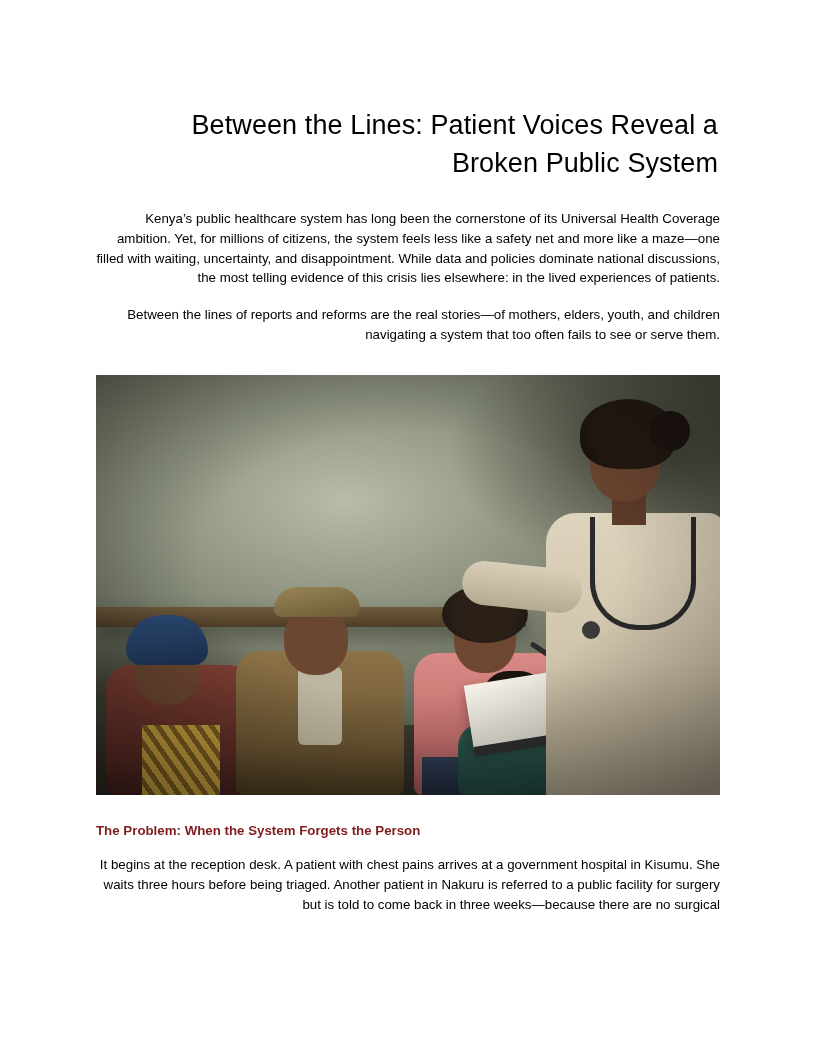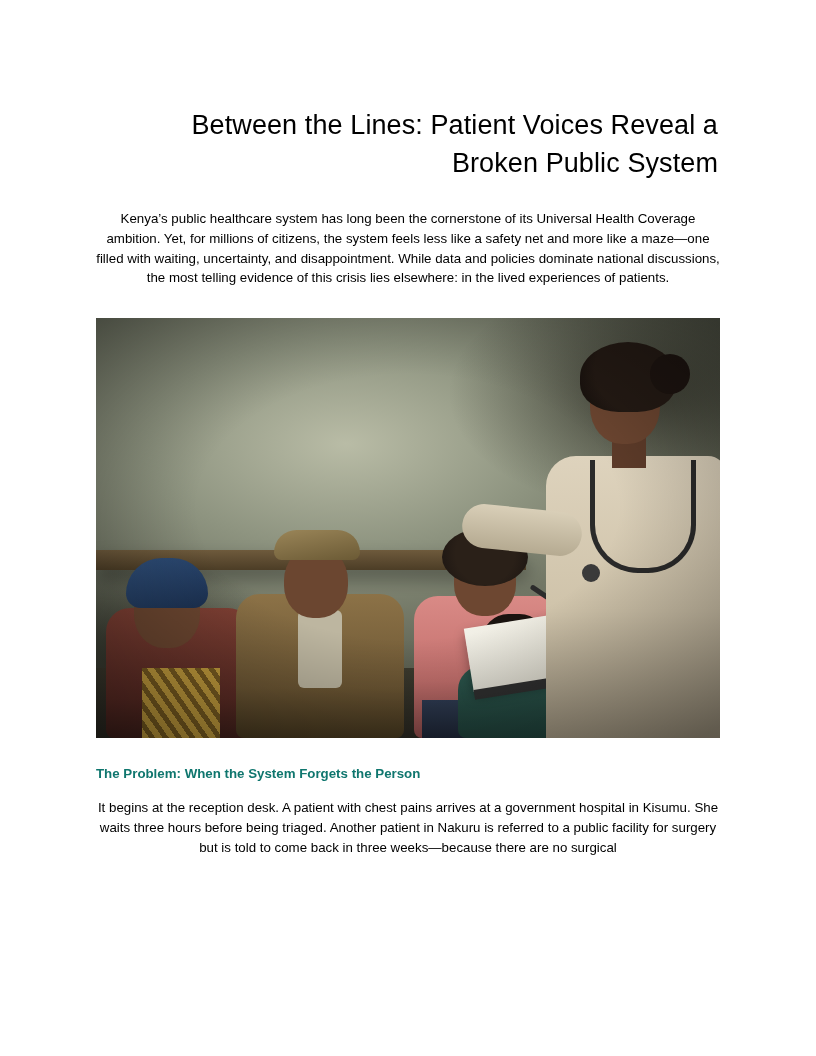--- a/index.html
+++ b/index.html
@@ -30,21 +30,21 @@
     margin: 10px 0 0 0;
     padding: 0 2px;
     color: #000;
     letter-spacing: 0.1px;
   }
   .body-par {
     font-size: 13.3px;
     line-height: 1.5;
     margin: 0;
     color: #000;
-    text-align: center;
+    text-align: right;
   }
   .par-gap {
     margin-top: 17px;
   }
   .first-par {
     margin-top: 26px;
   }
   .figure {
     margin: 30px 0 0 0;
     width: 624px;
@@ -216,32 +216,33 @@
     background: #6b4530; border-radius: 14px;
   }
   .vignette {
     position: absolute; inset: 0;
     background: radial-gradient(ellipse 75% 70% at 50% 45%, rgba(0,0,0,0) 45%, rgba(0,0,0,0.42) 100%);
   }
   .section-head {
     font-size: 13.3px;
     font-weight: bold;
     margin: 28px 0 0 0;
-    color: #0f766e;
+    color: #7f1d1d;
   }
 </style>
 </head>
 <body>
 
 <div class="page">
 
   <h1 class="doc-title">Between the Lines: Patient Voices Reveal a Broken Public System</h1>
 
   <p class="body-par first-par">Kenya’s public healthcare system has long been the cornerstone of its Universal Health Coverage ambition. Yet, for millions of citizens, the system feels less like a safety net and more like a maze—one filled with waiting, uncertainty, and disappointment. While data and policies dominate national discussions, the most telling evidence of this crisis lies elsewhere: in the lived experiences of patients.</p>
 
+  <p class="body-par par-gap">Between the lines of reports and reforms are the real stories—of mothers, elders, youth, and children navigating a system that too often fails to see or serve them.</p>
 
   <div class="figure">
     <div class="scene">
       <div class="wall-shadow"></div>
       <div class="bench"></div>
       <div class="floor"></div>
 
       <div class="person p1">
         <div class="torso"></div>
         <div class="skirt"></div>

